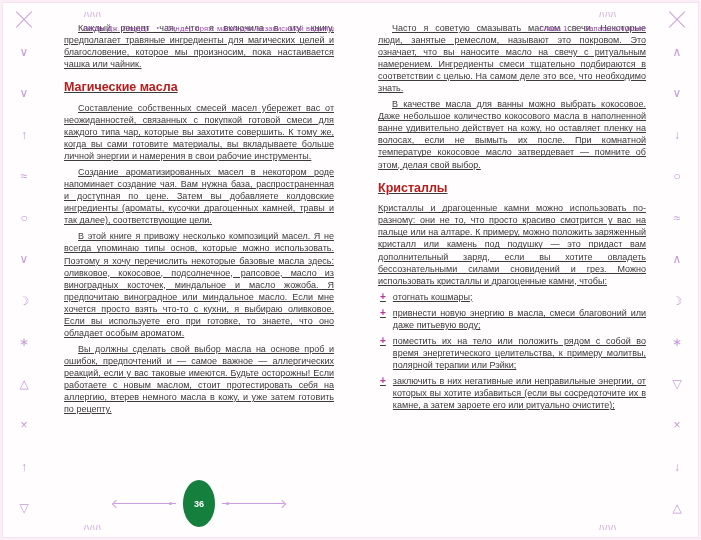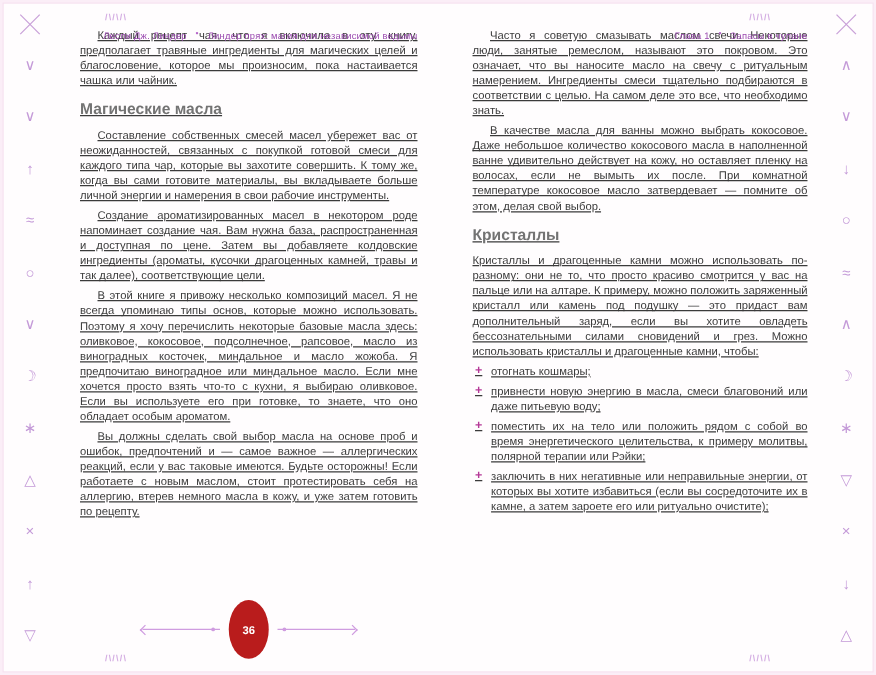--- a/index.html
+++ b/index.html
@@ -9,27 +9,27 @@
   .pg-header{position:absolute;top:24px;left:0;right:0;display:flex;justify-content:flex-end;gap:7px;
              font-size:7.5px;color:#9b4bb0;letter-spacing:.2px;white-space:nowrap;}
   .pg-header .dot{font-size:7px;color:#b565c9;}
   
   .page{position:absolute;top:0;height:540px;}
   .page.left{left:64px;width:270px;}
   .page.right{left:378px;width:268px;}
   .content{margin-top:22px;font-size:9px;line-height:1.34;color:#3b3b3b;text-align:justify;text-decoration:underline;}
   .content p{margin:0 0 4px 0;}
   .ind{text-indent:14px;}
-  h2{margin:9px 0 6px 0;font-size:12.5px;color:#737373;font-weight:bold;text-align:left;}
+  h2{margin:9px 0 6px 0;font-size:12.5px;color:#b91c1c;font-weight:bold;text-align:left;}
   
   .bullet{display:flex;gap:7px;margin:3px 0 4px 2px;text-align:justify;}
   .plus{color:#b53897;font-weight:bold;font-size:10px;line-height:1.15;flex:0 0 auto;}
   
   .pagenum-row{position:absolute;bottom:13px;left:0;right:0;display:flex;align-items:center;justify-content:center;}
-  .badge{min-width:14px;height:15px;padding:16px 9px;border-radius:50%;background:#b91c1c;color:#fff;
+  .badge{min-width:14px;height:15px;padding:16px 9px;border-radius:50%;background:#15803d;color:#fff;
          font-size:9px;font-weight:bold;display:flex;align-items:center;justify-content:center;}
   .flank{width:62px;height:1px;background:#cf9ce0;position:relative;margin:0 7px;}
   .flank.l::after{content:"";position:absolute;left:-1px;top:-2.5px;width:5px;height:5px;
                   border-left:1px solid #cf9ce0;border-bottom:1px solid #cf9ce0;transform:rotate(45deg);}
   .flank.l::before{content:"";position:absolute;right:4px;top:-1.5px;width:3px;height:3px;border-radius:50%;background:#cf9ce0;}
   .flank.r::after{content:"";position:absolute;right:-1px;top:-2.5px;width:5px;height:5px;
                   border-right:1px solid #cf9ce0;border-top:1px solid #cf9ce0;transform:rotate(45deg);}
   .flank.r::before{content:"";position:absolute;left:4px;top:-1.5px;width:3px;height:3px;border-radius:50%;background:#cf9ce0;}
   
   .side-ornaments{position:absolute;top:46px;bottom:26px;width:34px;display:flex;flex-direction:column;

